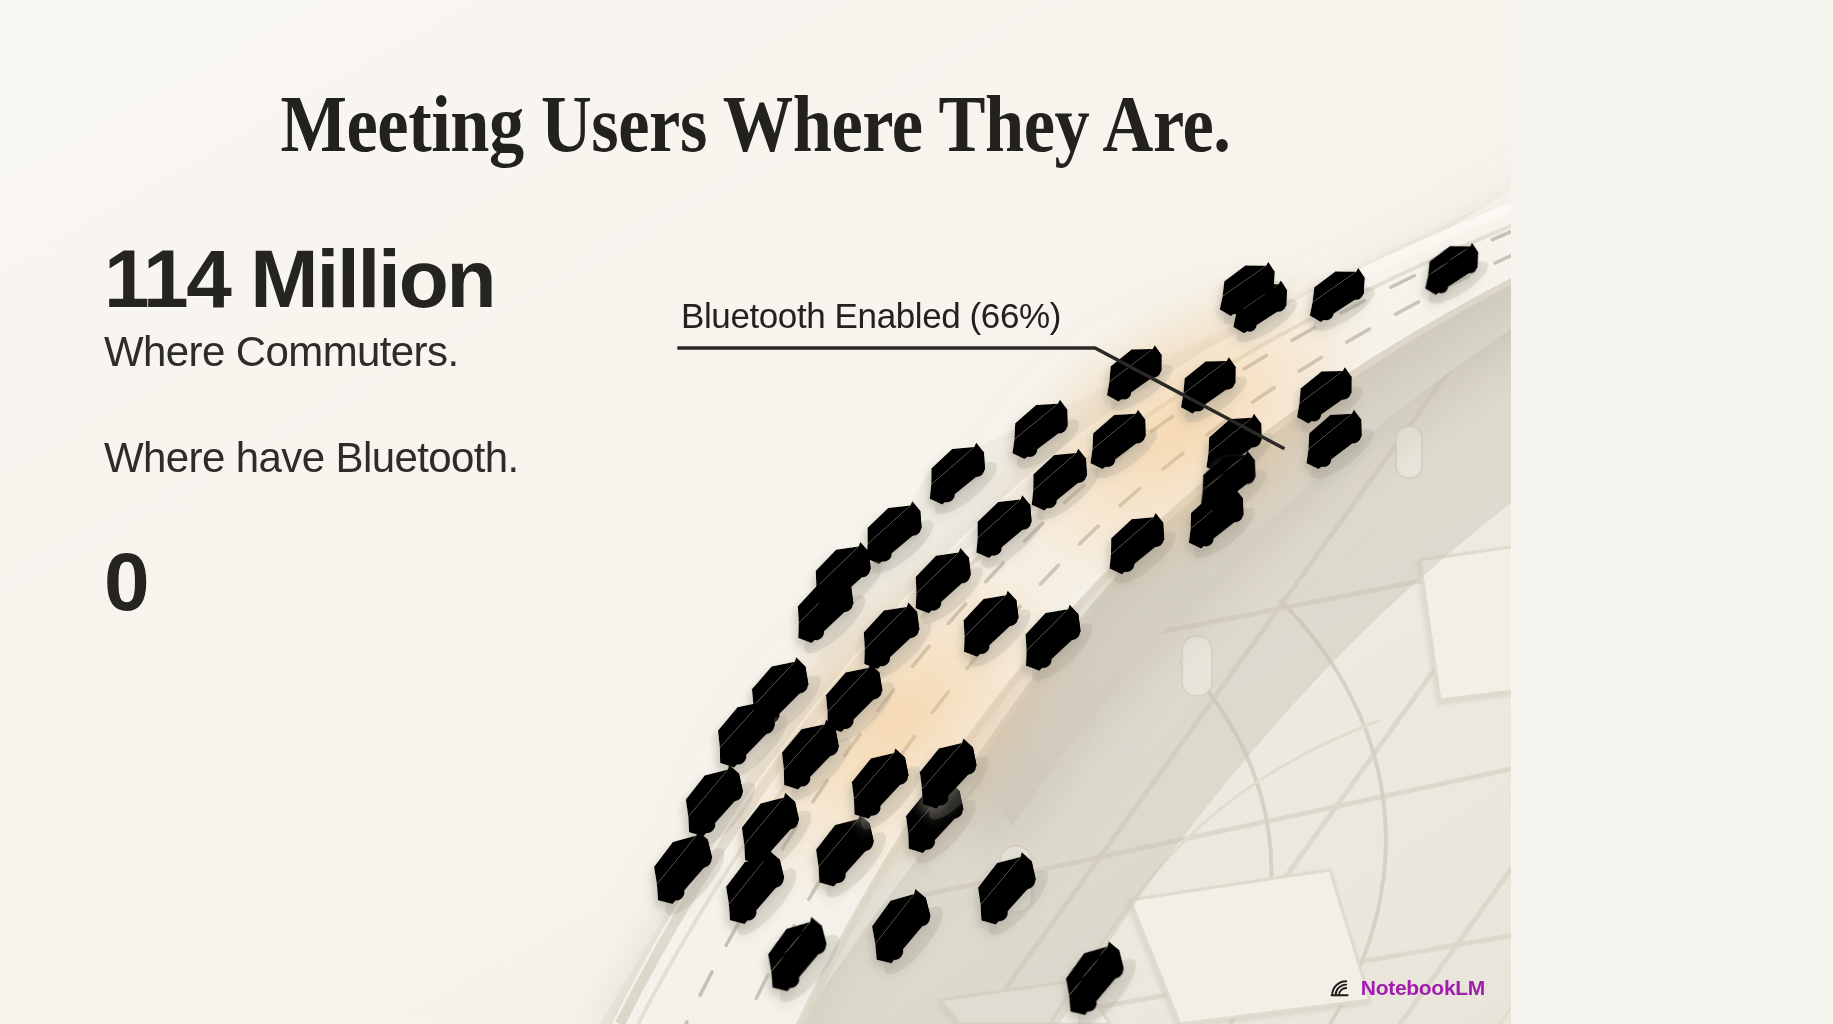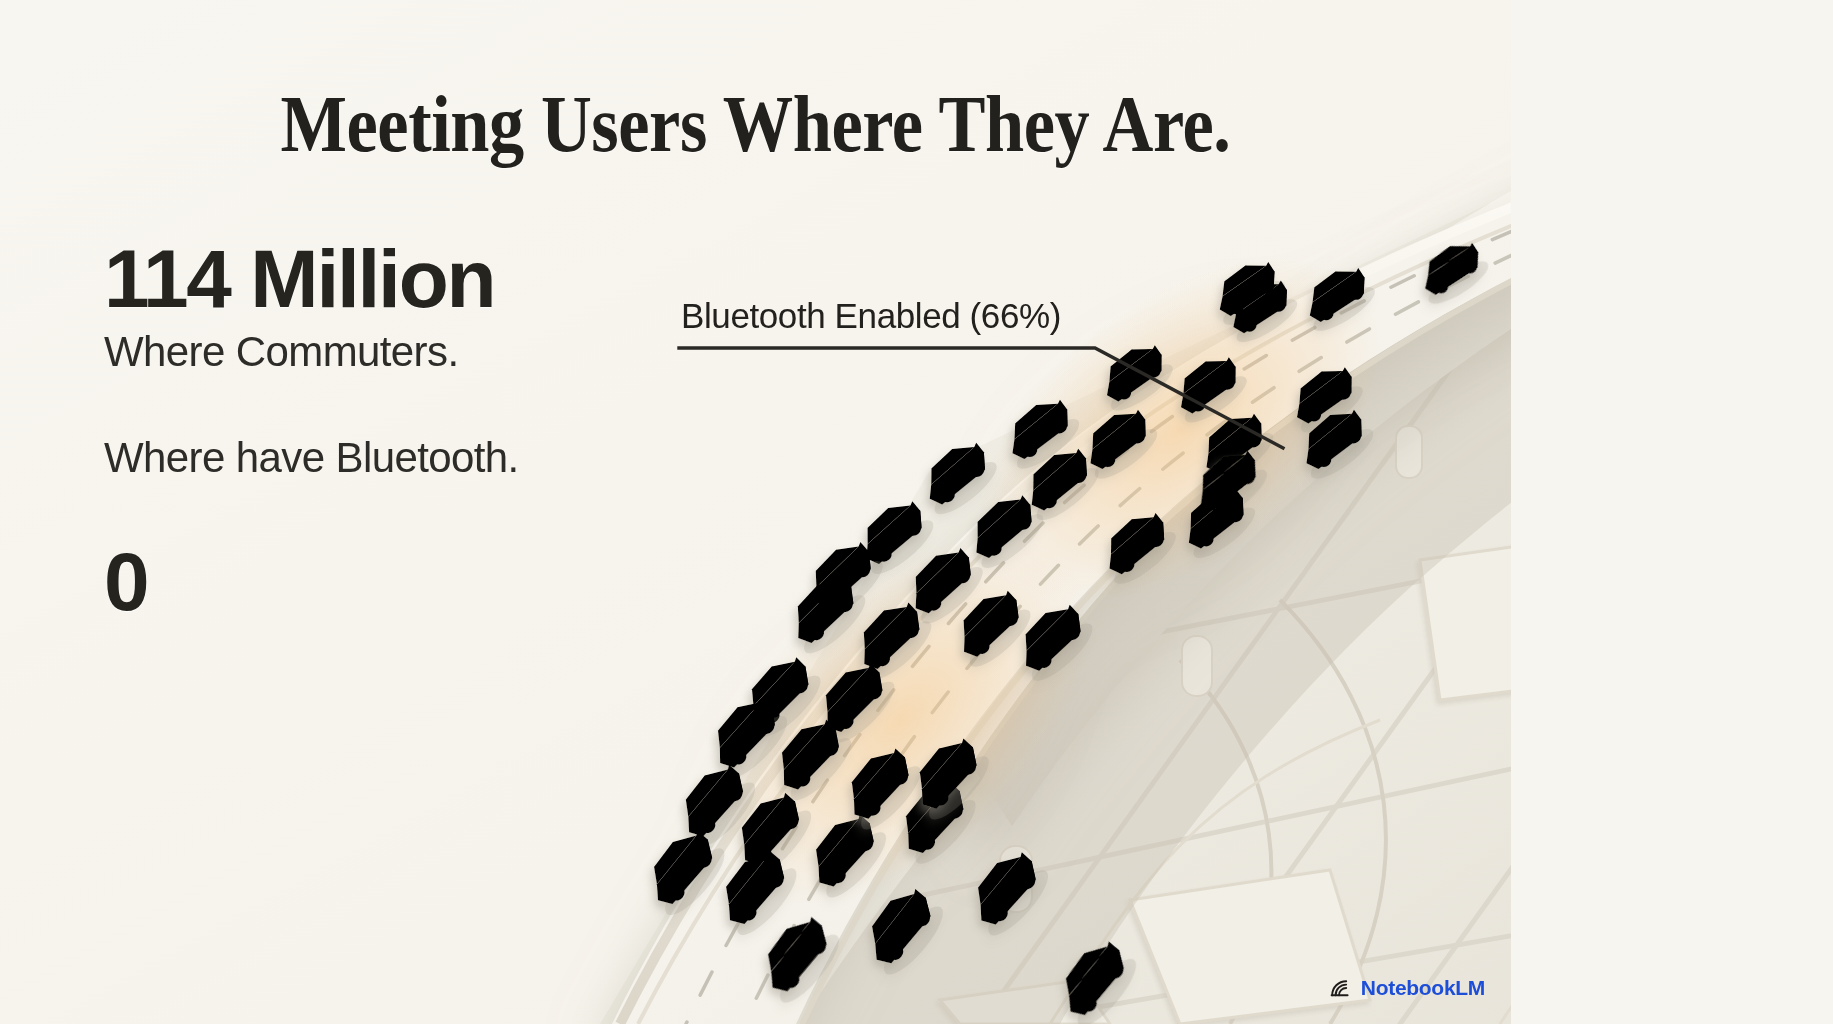--- a/index.html
+++ b/index.html
@@ -94,21 +94,21 @@
     right: 26px; bottom: 24px;
     z-index: 7;
     display: flex;
     align-items: center;
     gap: 8px;
   }
   #watermark-text {
     font-size: 21px;
     font-weight: 600;
     letter-spacing: -0.3px;
-    color: #1d4ed8;
+    color: #a21caf;
   }
 </style>
 </head>
 <body>
 
 <div id="slide">
 
   <div id="illustration">
     <svg viewBox="0 0 1833 1024" xmlns="http://www.w3.org/2000/svg" aria-hidden="true">
       <defs>

